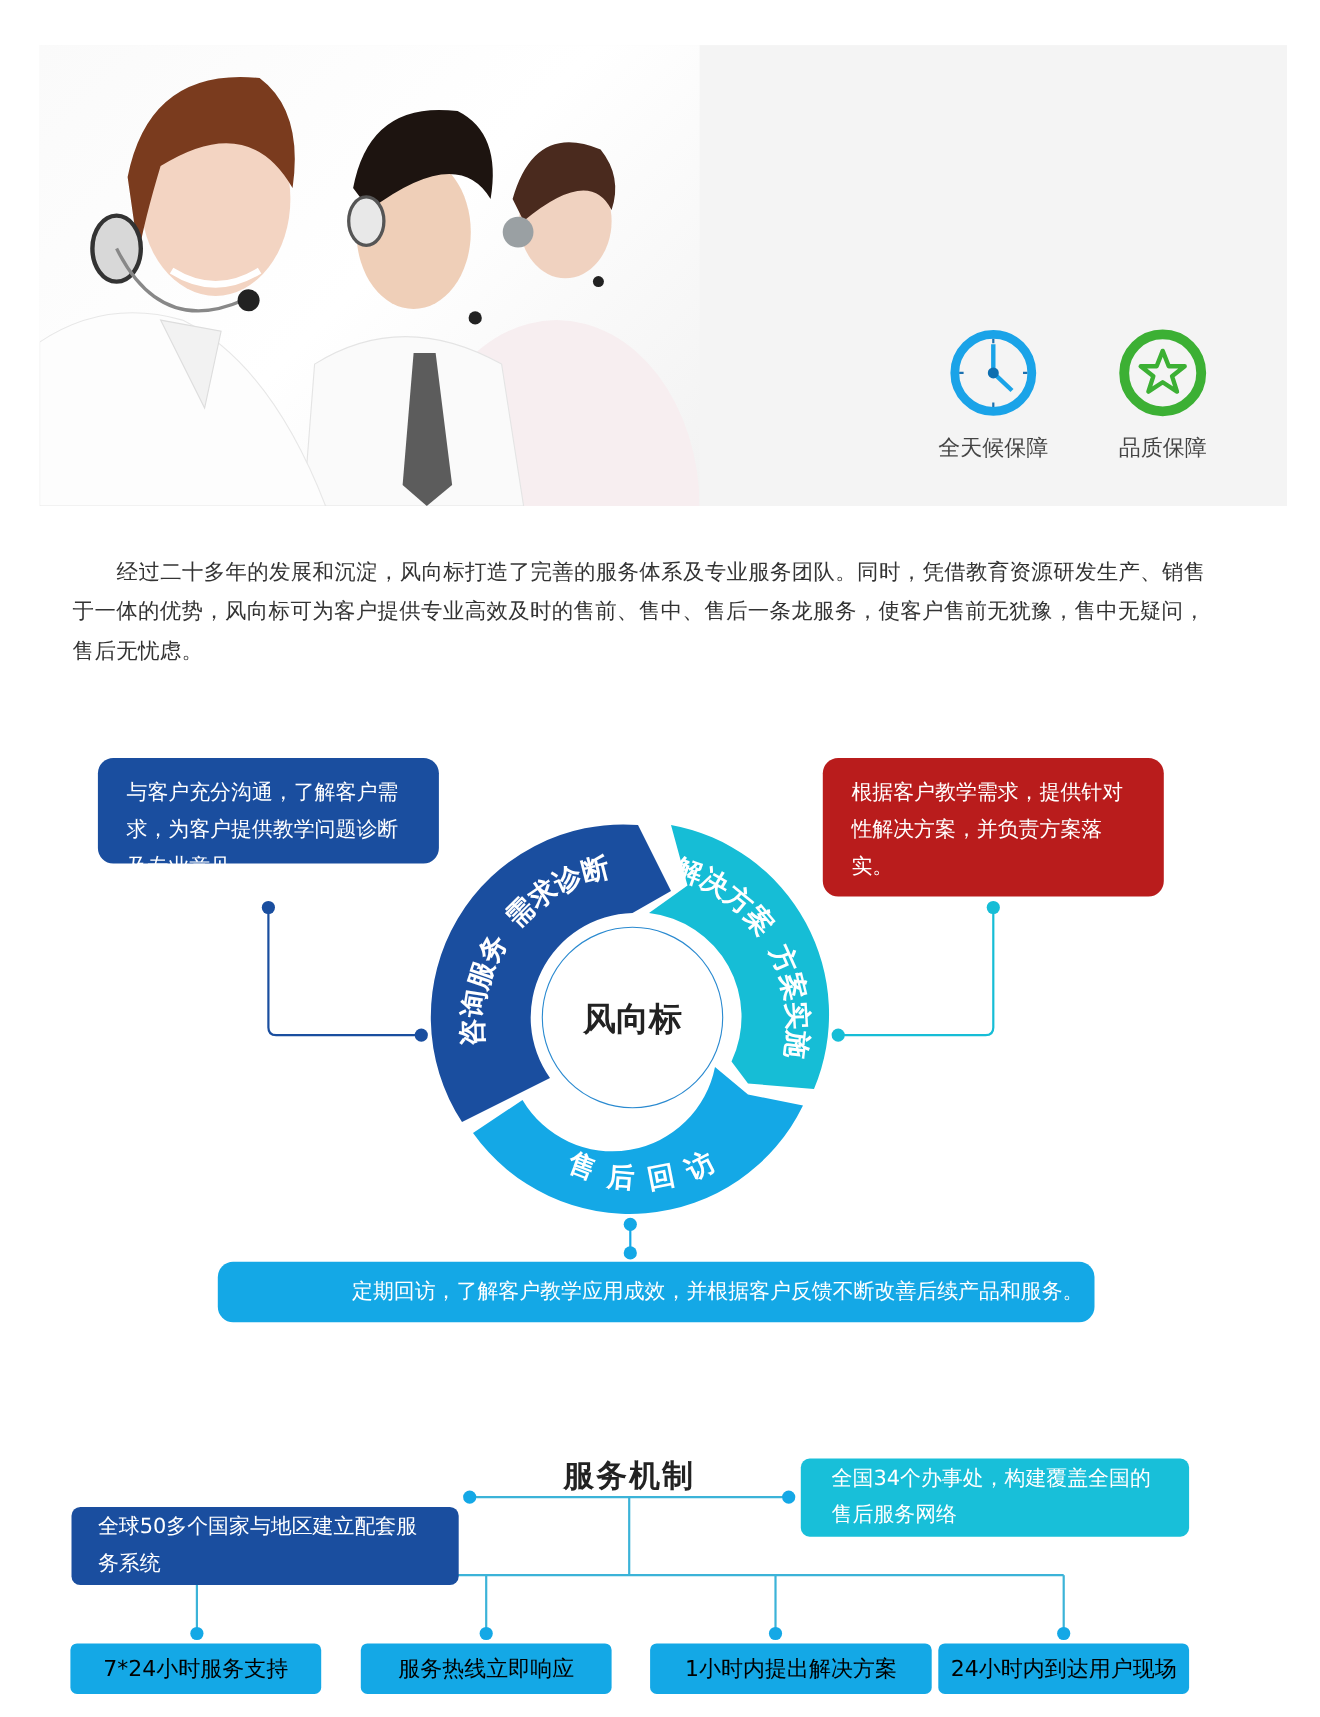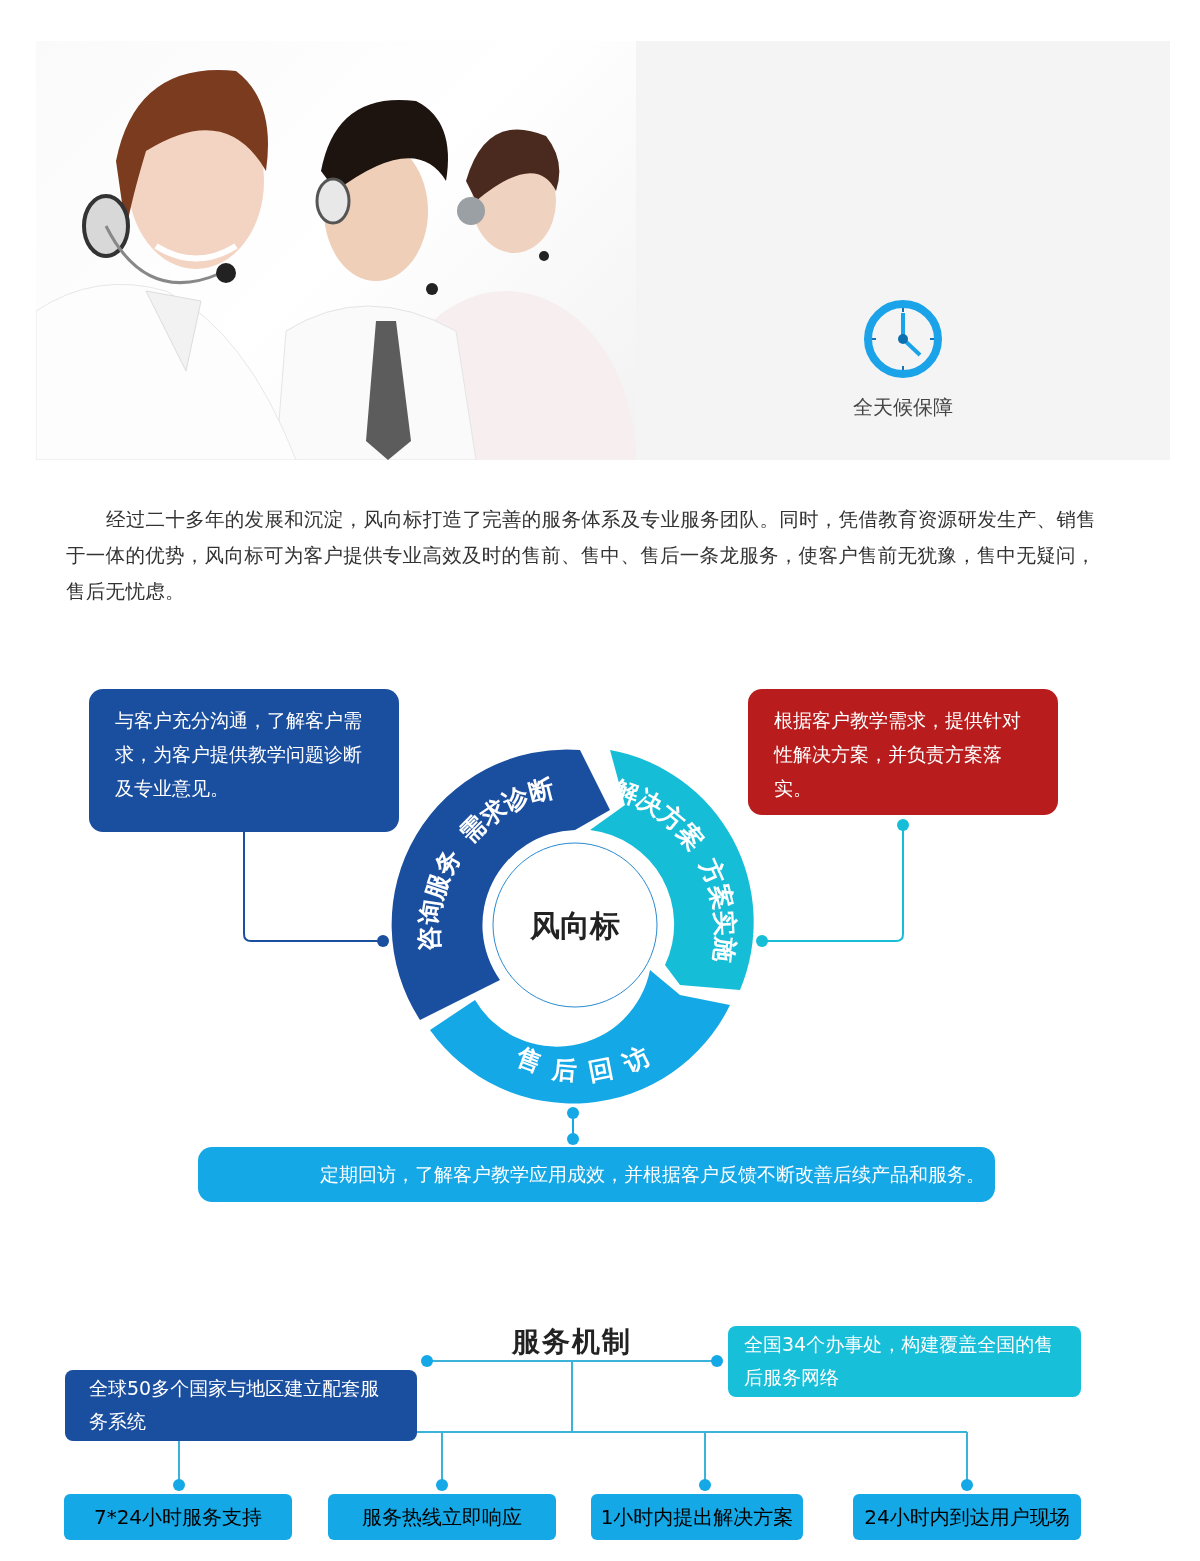--- a/index.html
+++ b/index.html
@@ -13,32 +13,32 @@
   .guarantee { position: absolute; top: 255px; width: 140px; text-align: center; }
   .guarantee .ico { width: 86px; height: 86px; margin: 0 auto; }
   .guarantee .lbl { margin-top: 8px; font-size: 20px; color: #444; }
   .g1 { left: 642px; } .g2 { left: 797px; } .g3 { left: 951px; }
 
   
   .intro { position: absolute; left: 66px; top: 502px; width: 1030px; font-size: 19.5px; line-height: 36px; color: #333; text-indent: 40px; letter-spacing: 0.3px; }
 
   
   .box { position: absolute; border-radius: 14px; color: #fff; font-size: 19px; line-height: 34px; padding: 14px 26px; }
-  .box-diag { left: 89px; top: 689px; width: 310px; height: 143px; background: #1a4e9f; }
+  .box-diag { left: 89px; top: 689px; width: 310px; height: 96px; background: #1a4e9f; }
   .box-sol { left: 748px; top: 689px; width: 310px; height: 126px; background: #b91c1c; }
   .box-visit { left: 198px; top: 1147px; width: 797px; height: 55px; background: #14a8e6; text-align: right; padding: 10px; line-height: 35px; font-size: 19px; }
   .cycle { position: absolute; left: 380px; top: 730px; width: 390px; height: 390px; }
 
   
   .mech-title { position: absolute; left: 512px; top: 1323px; font-size: 28px; font-weight: bold; color: #222; letter-spacing: 2px; }
   .box-global { left: 65px; top: 1370px; width: 352px; height: 71px; background: #1a4e9f; padding: 2px 24px; line-height: 33px; font-size: 19px; border-radius: 8px; }
-  .box-national { left: 728px; top: 1326px; width: 353px; height: 71px; background: #18bfd9; padding: 2px 16px; line-height: 33px; font-size: 19px; border-radius: 8px; }
+  .box-national { left: 728px; top: 1326px; width: 353px; height: 71px; background: #18bfd9; padding: 2px 28px; line-height: 33px; font-size: 19px; border-radius: 8px; }
   .leaf { position: absolute; top: 1494px; height: 46px; border-radius: 6px; background: #14a8e6; color: #000000; font-size: 20px; line-height: 46px; text-align: center; }
   .leaf1 { left: 64px; width: 228px; } .leaf2 { left: 328px; width: 228px; }
-  .leaf3 { left: 591px; width: 212px; } .leaf4 { left: 853px; width: 228px; }
+  .leaf3 { left: 591px; width: 256px; } .leaf4 { left: 853px; width: 228px; }
 
   svg.lines { position: absolute; left: 0; top: 0; width: 1200px; height: 1561px; pointer-events: none; }
 </style>
 </head>
 <body>
 
 <div class="hero">
   <div class="hero-photo" title="Three customer service agents wearing headsets">
     <svg width="600" height="419" viewBox="0 0 600 419">
 
@@ -75,20 +75,27 @@
       <line x1="43" y1="43" x2="60" y2="59" stroke="#1aa3e8" stroke-width="4"></line>
       <circle cx="43" cy="43" r="5" fill="#0e6fb0"></circle>
       <line x1="43" y1="12" x2="43" y2="16" stroke="#1a70b0" stroke-width="2"></line>
       <line x1="43" y1="70" x2="43" y2="74" stroke="#1a70b0" stroke-width="2"></line>
       <line x1="12" y1="43" x2="16" y2="43" stroke="#1a70b0" stroke-width="2"></line>
       <line x1="70" y1="43" x2="74" y2="43" stroke="#1a70b0" stroke-width="2"></line>
     </svg>
     <div class="lbl">全天候保障</div>
   </div>
 
+  <div class="guarantee g3">
+    <svg class="ico" viewBox="0 0 86 86">
+      <circle cx="43" cy="43" r="35" fill="none" stroke="#3cb034" stroke-width="9"></circle>
+      <polygon points="43,23 48.5,37 63,37 51.5,46 56,60 43,51.5 30,60 34.5,46 23,37 37.5,37" fill="none" stroke="#3cb034" stroke-width="4" stroke-linejoin="round"></polygon>
+    </svg>
+    <div class="lbl">品质保障</div>
+  </div>
 </div>
 
 <p class="intro">经过二十多年的发展和沉淀，风向标打造了完善的服务体系及专业服务团队。同时，凭借教育资源研发生产、销售于一体的优势，风向标可为客户提供专业高效及时的售前、售中、售后一条龙服务，使客户售前无犹豫，售中无疑问，售后无忧虑。</p>
 
 <svg class="lines">
 
   <path d="M244 825 L244 934 Q244 941 251 941 L383 941" stroke="#1a4e9f" stroke-width="2" fill="none"></path>
   <circle cx="244" cy="825" r="6" fill="#1a4e9f"></circle>
   <circle cx="383" cy="941" r="6" fill="#1a4e9f"></circle>
   <path d="M903 825 L903 934 Q903 941 896 941 L762 941" stroke="#16bdd6" stroke-width="2" fill="none"></path>

